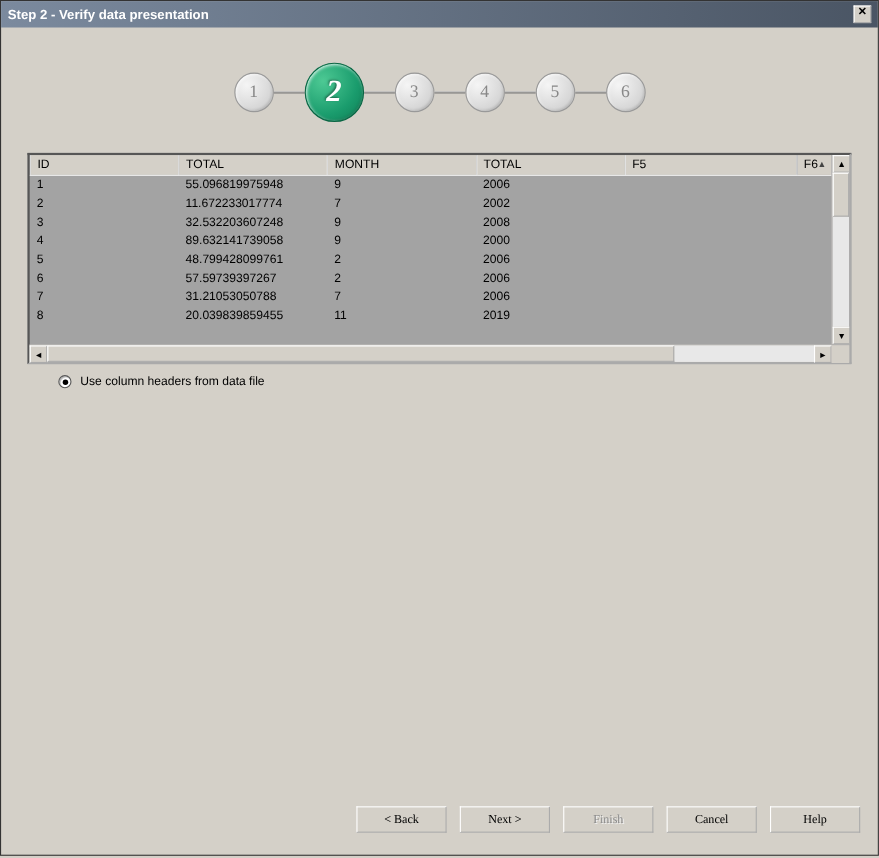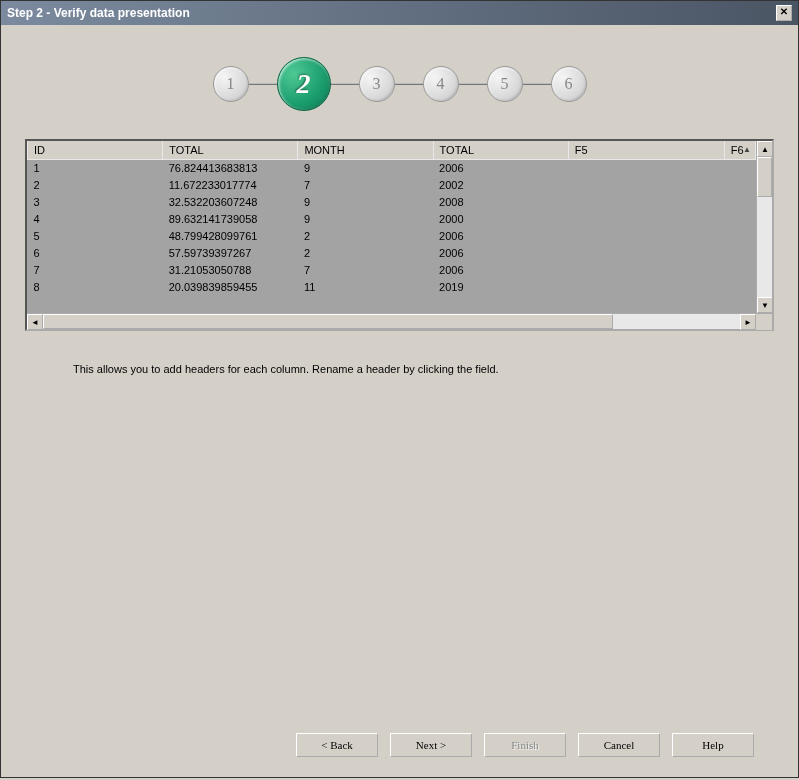--- a/index.html
+++ b/index.html
@@ -175,21 +175,21 @@
     .radio-label { font-size: 11px; cursor: pointer; }
     .radio-desc {
       font-size: 11px;
       margin: 6px 0 0 48px;
       color: #000;
     }
     .radio-group-gap { height: 26px; }
     .button-row {
       position: absolute;
       bottom: 20px;
-      right: 44px;
+      right: 16px;
       display: flex;
       gap: 12px;
     }
     .btn {
       width: 82px;
       height: 24px;
       background: #d4d0c8;
       border: 1px outset #fff;
       font-family: Tahoma;
       font-size: 11px;
@@ -241,21 +241,21 @@
                 <th class="col-total">TOTAL</th>
                 <th class="col-month">MONTH</th>
                 <th class="col-year">TOTAL</th>
                 <th class="col-f5">F5</th>
                 <th class="col-f6 last">F6</th>
               </tr>
             </thead>
             <tbody id="table-body">
                 <tr>
                   <td class="col-id">1</td>
-                  <td class="col-total">76.824413683813</td>
+                  <td class="col-total">55.096819975948</td>
                   <td class="col-month">9</td>
                   <td class="col-year">2006</td>
                   <td class="col-f5"></td>
                   <td class="col-f6"></td>
                 </tr>
                 <tr>
                   <td class="col-id">2</td>
                   <td class="col-total">11.672233017774</td>
                   <td class="col-month">7</td>
                   <td class="col-year">2002</td>
@@ -325,24 +325,27 @@
         <div class="arrow">◄</div>
         <div class="track">
             <div class="thumb"></div>
           </div>
         <div class="arrow">►</div>
         <div class="corner"></div>
       </div>
     </div>
 
 
+    <div class="radio-row">
+      <div class="radio selected"></div>
+      <span class="radio-label">Use column headers from data file</span>
+    </div>
 
     <div class="radio-group-gap"></div>
 
-    <div class="radio-desc">This allows you to add headers for each column. Rename a header by clicking the field.</div>
 
   </div>
 
   <div class="button-row">
     <div class="btn">&lt; Back</div>
     <div class="btn">Next &gt;</div>
     <div class="btn disabled">Finish</div>
     <div class="btn">Cancel</div>
     <div class="btn">Help</div>
   </div>

